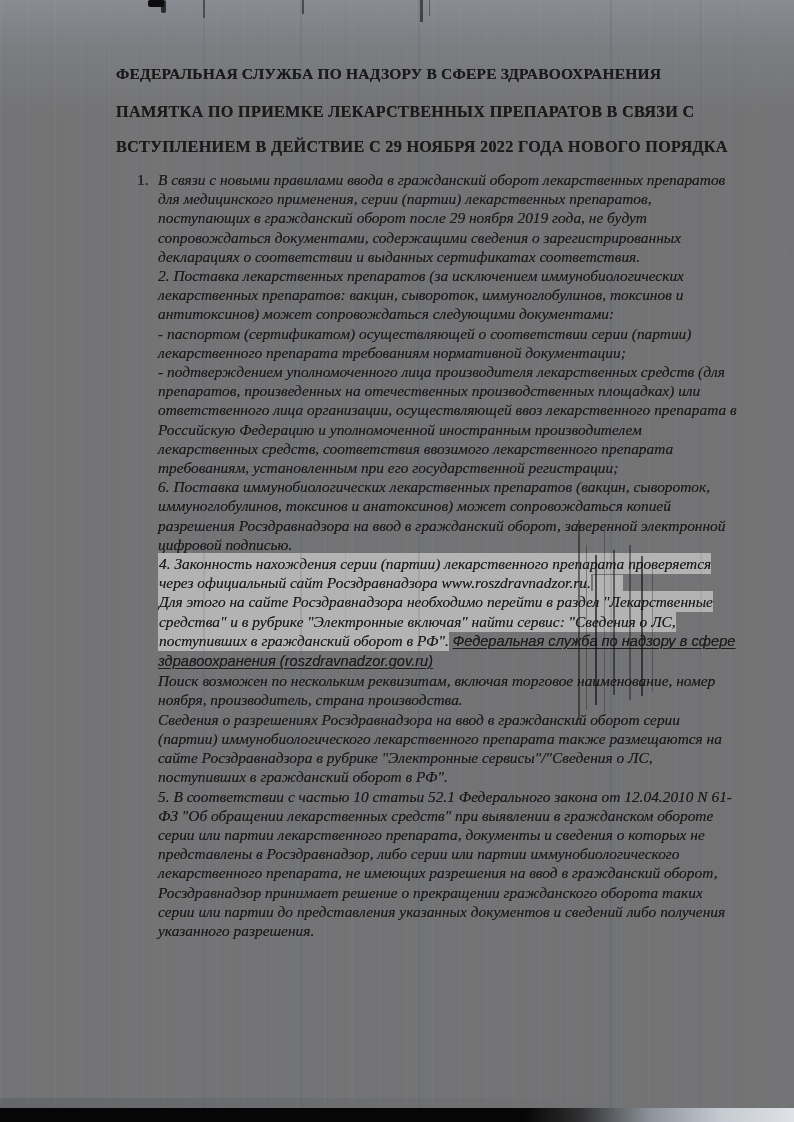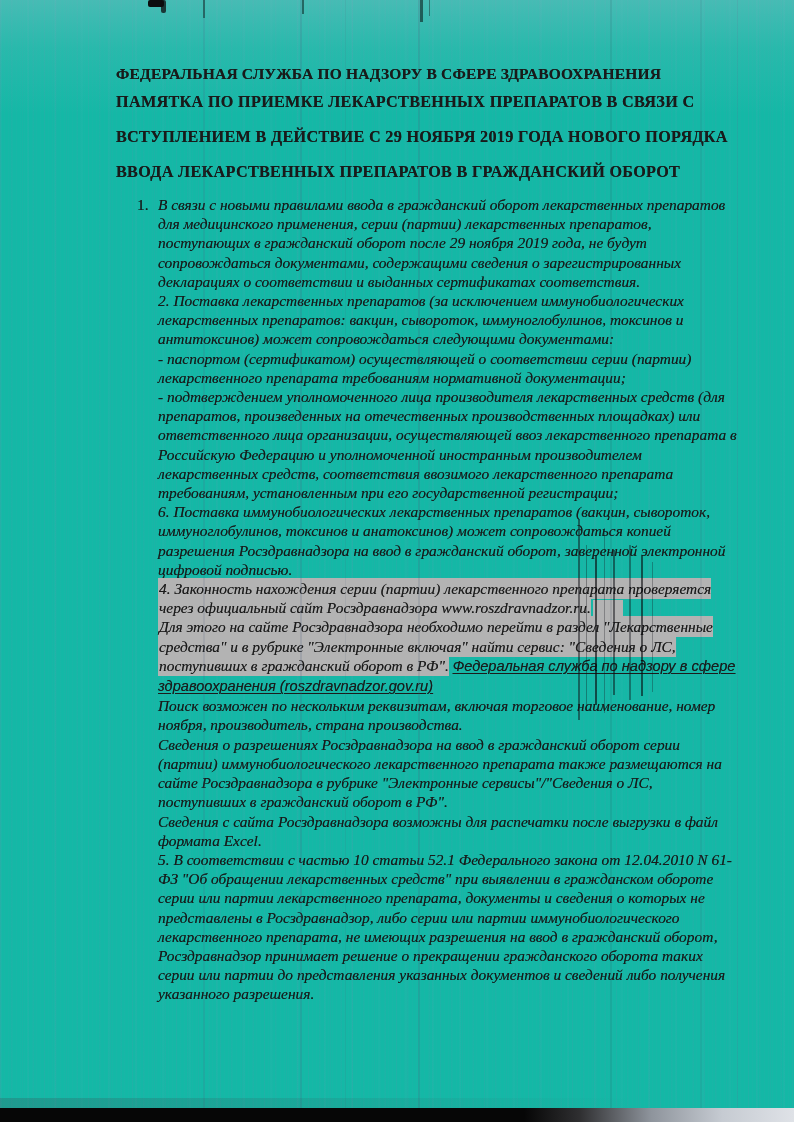--- a/index.html
+++ b/index.html
@@ -1,38 +1,38 @@
 <!DOCTYPE html>
 <html lang="ru"><head>
 <meta charset="utf-8">
 <style>
   html,body { margin:0; padding:0; background:#ffffff; }
   .page {
     position:relative; width:794px; height:1122px; overflow:hidden;
-    background:#14b8a6;
+    background:#737373;
     font-family:"Liberation Serif", serif;
     color:#1a1a1a;
   }
   
   .page::before {
     content:""; position:absolute; inset:0; pointer-events:none;
     background:
       linear-gradient(180deg, rgba(186,196,214,0.30) 0px, rgba(186,196,214,0.12) 48px, rgba(186,196,214,0) 115px),
       repeating-linear-gradient(90deg, rgba(120,140,180,0.05) 0 1px, rgba(0,0,0,0) 1px 4px),
       repeating-linear-gradient(90deg, rgba(110,130,170,0.09) 0 1px, rgba(0,0,0,0) 1px 11px),
       repeating-linear-gradient(90deg, rgba(140,155,190,0.06) 0 2px, rgba(0,0,0,0) 2px 27px);
   }
   .content { position:relative; }
   .agency {
     margin:64px 0 0 116px;
     font-weight:bold; font-size:15.5px; line-height:19px; letter-spacing:0.2px;
     text-shadow:0 0 0.4px rgba(0,0,0,0.6);
   }
   .title {
-    margin:2px 0 0 116px; width:640px;
+    margin:12px 0 0 116px; width:640px;
     font-weight:bold; font-size:16.2px; line-height:35px; letter-spacing:0.3px;
     text-shadow:0 0 0.4px rgba(0,0,0,0.6);
   }
   .docbody {
     position:relative; margin:5px 0 0 158px; width:585px;
     font-size:15.4px; line-height:19.2px;
     text-shadow:0 0 0.4px rgba(0,0,0,0.55);
   }
   .docbody p { margin:0;font-style:italic; }
   .num { position:absolute; left:-21px; top:0; }
@@ -65,36 +65,34 @@
 
 <div class="page">
 
   <div class="content">
     <div class="agency">
       <div>ФЕДЕРАЛЬНАЯ СЛУЖБА ПО НАДЗОРУ В СФЕРЕ ЗДРАВООХРАНЕНИЯ</div>
     </div>
 
     <div class="title">
       <div>ПАМЯТКА ПО ПРИЕМКЕ ЛЕКАРСТВЕННЫХ ПРЕПАРАТОВ В СВЯЗИ С</div>
-      <div>ВСТУПЛЕНИЕМ В ДЕЙСТВИЕ С 29 НОЯБРЯ 2019 ГОДА НОВОГО ПОРЯДКА</div>
-      <div>ВВОДА ЛЕКАРСТВЕННЫХ ПРЕПАРАТОВ В ГРАЖДАНСКИЙ ОБОРОТ</div>
+      <div>ВСТУПЛЕНИЕМ В ДЕЙСТВИЕ С 29 НОЯБРЯ 2022 ГОДА НОВОГО ПОРЯДКА</div>
     </div>
 
     <div class="docbody">
       <span class="num">1.</span>
       <p>В связи с новыми правилами ввода в гражданский оборот лекарственных препаратов для медицинского применения, серии (партии) лекарственных препаратов, поступающих в гражданский оборот после 29 ноября 2019 года, не будут сопровождаться документами, содержащими сведения о зарегистрированных декларациях о соответствии и выданных сертификатах соответствия.</p>
       <p>2. Поставка лекарственных препаратов (за исключением иммунобиологических лекарственных препаратов: вакцин, сывороток, иммуноглобулинов, токсинов и антитоксинов) может сопровождаться следующими документами:</p>
       <p>- паспортом (сертификатом) осуществляющей о соответствии серии (партии) лекарственного препарата требованиям нормативной документации;</p>
       <p>- подтверждением уполномоченного лица производителя лекарственных средств (для препаратов, произведенных на отечественных производственных площадках) или ответственного лица организации, осуществляющей ввоз лекарственного препарата в Российскую Федерацию и уполномоченной иностранным производителем лекарственных средств, соответствия ввозимого лекарственного препарата требованиям, установленным при его государственной регистрации;</p>
       <p>6. Поставка иммунобиологических лекарственных препаратов (вакцин, сывороток, иммуноглобулинов, токсинов и анатоксинов) может сопровождаться копией разрешения Росздравнадзора на ввод в гражданский оборот, заверенной электронной цифровой подписью.</p>
       <p><span class="hl">4. Законность нахождения серии (партии) лекарственного препарата проверяется через официальный сайт Росздравнадзора www.roszdravnadzor.ru.</span><span class="hl-mark"></span></p>
       <p><span class="hl">Для этого на сайте Росздравнадзора необходимо перейти в раздел "Лекарственные средства" и в рубрике "Электронные включая" найти сервис: "Сведения о ЛС, поступивших в гражданский оборот в РФ".</span> <a class="doc-link">Федеральная служба по надзору в сфере здравоохранения (roszdravnadzor.gov.ru)</a></p>
       <p>Поиск возможен по нескольким реквизитам, включая торговое наименование, номер ноября, производитель, страна производства.</p>
       <p>Сведения о разрешениях Росздравнадзора на ввод в гражданский оборот серии (партии) иммунобиологического лекарственного препарата также размещаются на сайте Росздравнадзора в рубрике "Электронные сервисы"/"Сведения о ЛС, поступивших в гражданский оборот в РФ".</p>
-      <p>Сведения с сайта Росздравнадзора возможны для распечатки после выгрузки в файл формата Excel.</p>
       <p>5. В соответствии с частью 10 статьи 52.1 Федерального закона от 12.04.2010 N 61-ФЗ "Об обращении лекарственных средств" при выявлении в гражданском обороте серии или партии лекарственного препарата, документы и сведения о которых не представлены в Росздравнадзор, либо серии или партии иммунобиологического лекарственного препарата, не имеющих разрешения на ввод в гражданский оборот, Росздравнадзор принимает решение о прекращении гражданского оборота таких серии или партии до представления указанных документов и сведений либо получения указанного разрешения.</p>
     </div>
   </div>
 
   <div class="artifacts">
 
     <div class="streak" style="left:203px; width:2px; background:rgba(80,95,125,0.14);"></div>
     <div class="streak" style="left:300px; width:2px; background:rgba(80,95,125,0.18);"></div>
     <div class="streak" style="left:345px; width:1px; background:rgba(80,95,125,0.12);"></div>
     <div class="streak" style="left:418px; width:2px; background:rgba(70,85,115,0.16);"></div>

